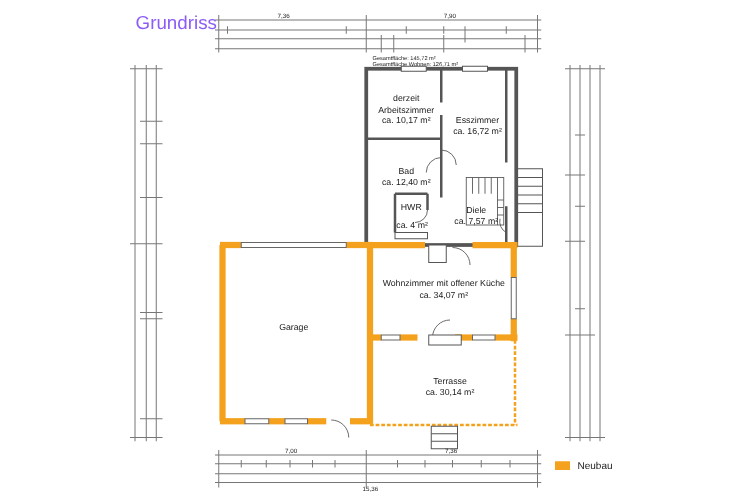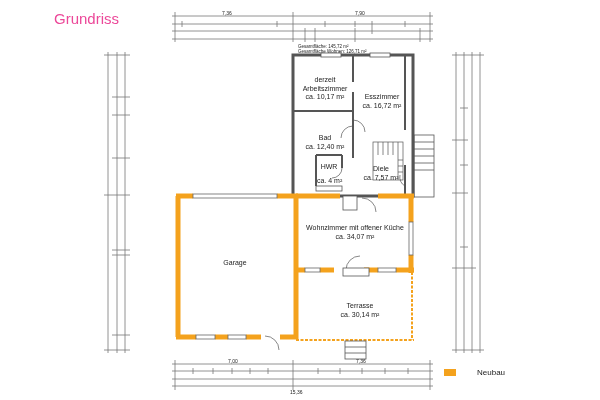--- a/index.html
+++ b/index.html
@@ -1,20 +1,20 @@
 <!DOCTYPE html>
 <html><head>
 <meta charset="utf-8">
 <style>
   html, body { margin:0; padding:0; background:#ffffff; }
   body { width:600px; height:400px; position:relative; overflow:hidden; font-family:"Liberation Sans", sans-serif; color:#222; }
-  .title { position:absolute; left:54px; top:9px; width:110px; text-align:left; font-size:15px; line-height:19px; color:#ec4899; }
+  .title { position:absolute; left:86px; top:9px; width:110px; text-align:center; font-size:15px; line-height:19px; color:#8b5cf6; }
   svg.plan { position:absolute; left:0; top:0; }
   .lbl { position:absolute; font-size:7px; line-height:8.5px; text-align:center; color:#222; white-space:nowrap; }
-  .legend { position:absolute; left:444px; top:368px; display:flex; align-items:center; gap:21px; font-size:8px; color:#222; }
+  .legend { position:absolute; left:444px; top:368px; display:flex; align-items:center; gap:6px; font-size:8px; color:#222; }
   .swatch { width:12px; height:7px; background:#f4a21d; }
 </style>
 </head>
 <body>
 
 <div class="title">
   <div>Grundriss</div>
 </div>
 
 <svg class="plan" width="600" height="400" viewBox="0 0 600 400">

